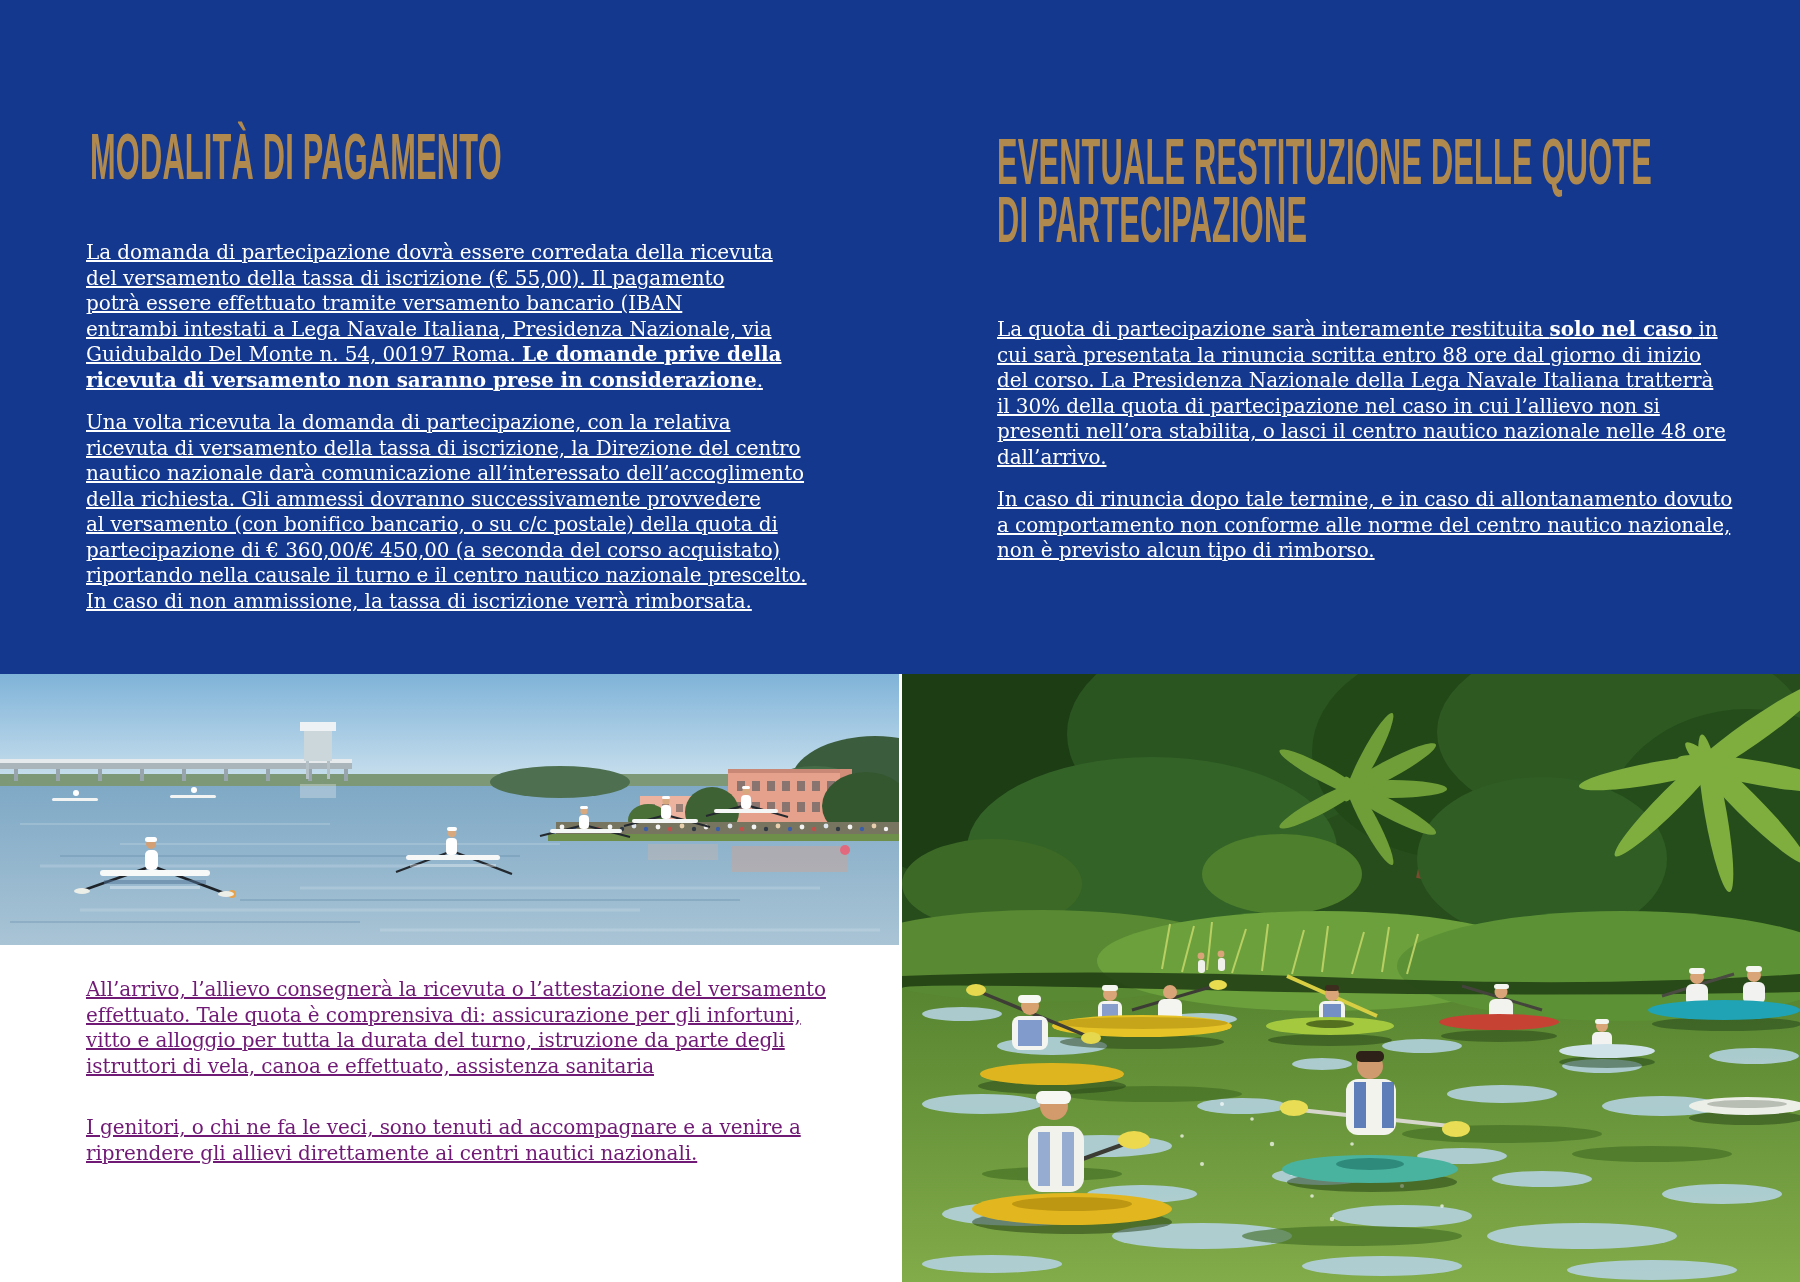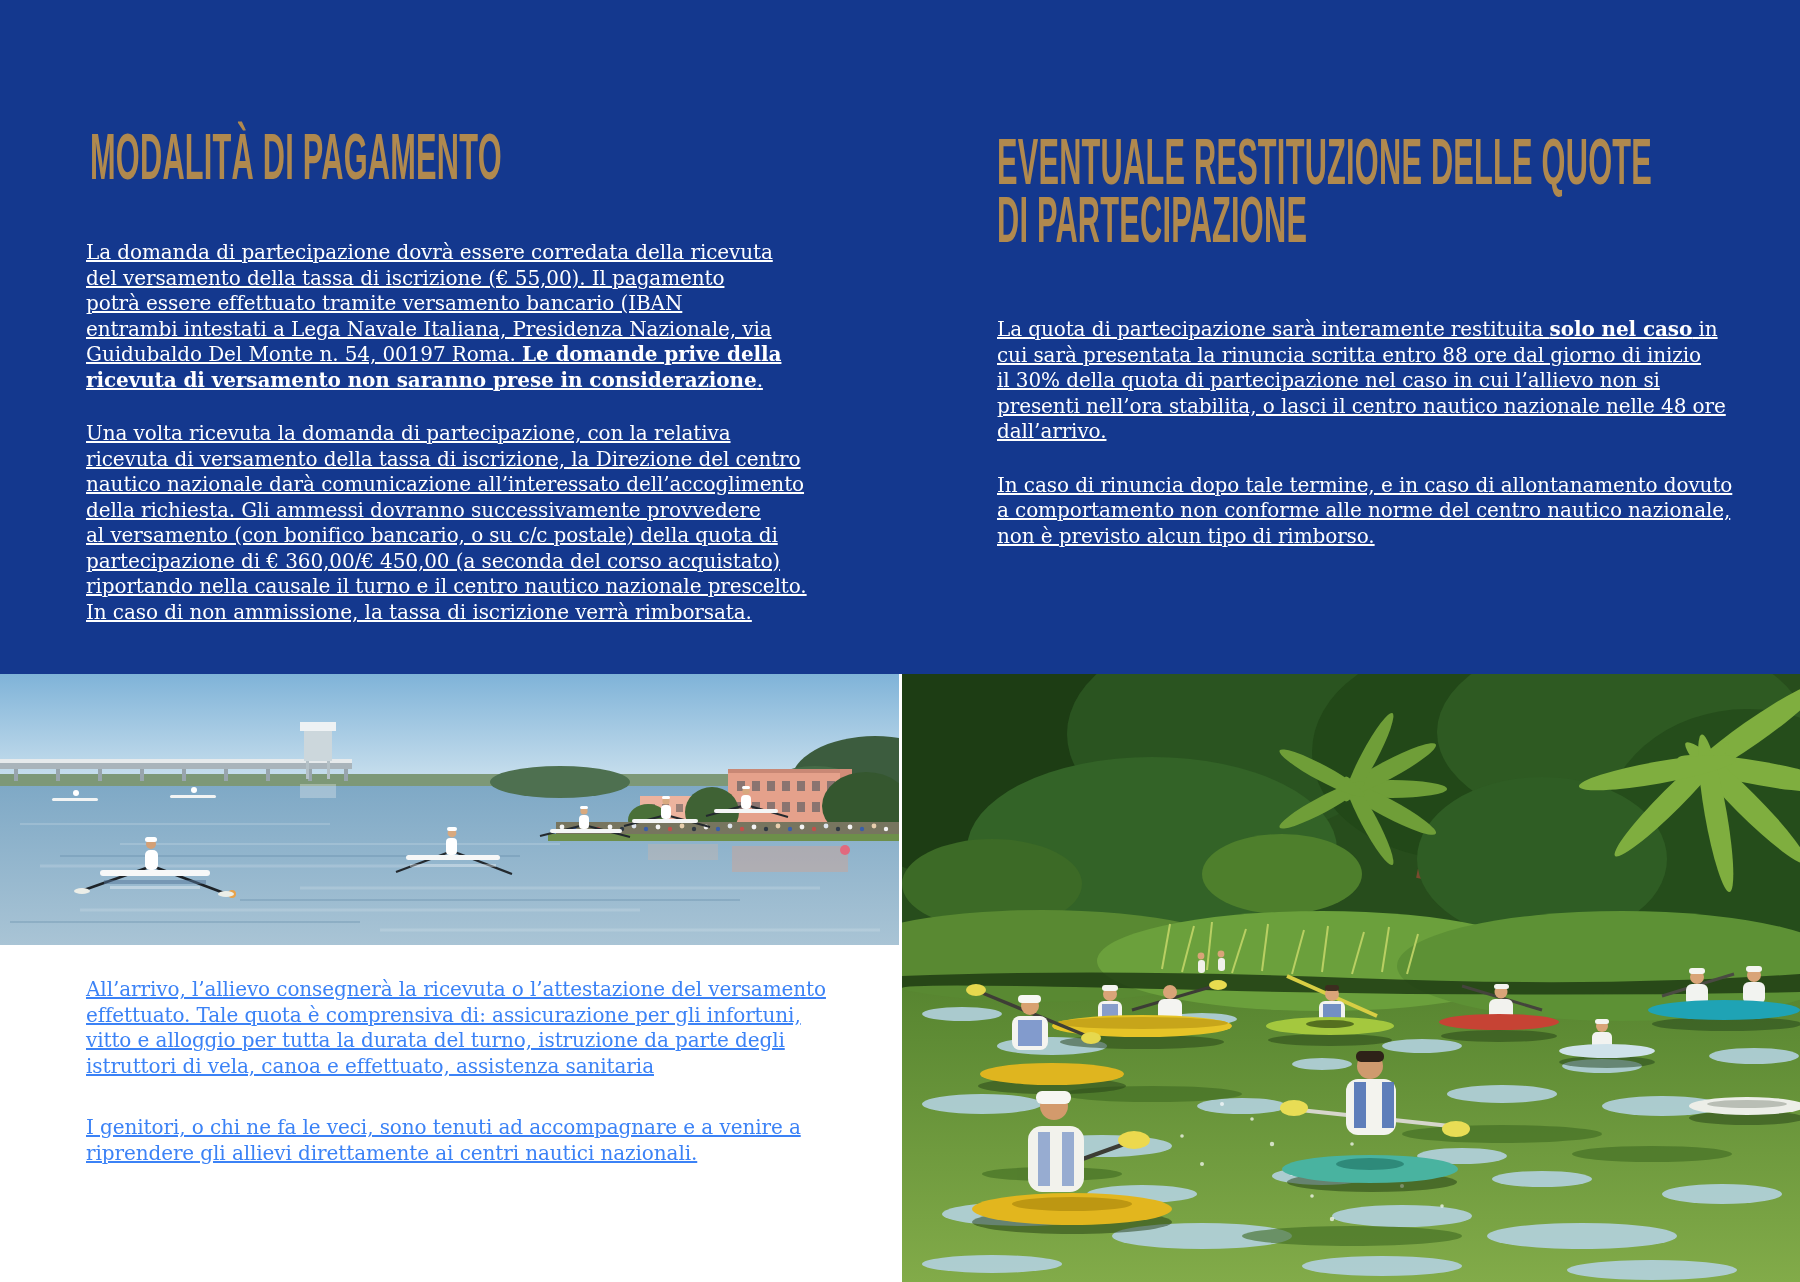--- a/index.html
+++ b/index.html
@@ -4,22 +4,22 @@
 <style>
   html,body{margin:0;padding:0;}
   body{width:1800px;height:1282px;position:relative;overflow:hidden;background:#ffffff;font-family:"DejaVu Serif",serif;}
   .panel{position:absolute;left:0;top:0;width:1800px;height:674px;background:#14388e;}
   .heading{position:absolute;margin:0;color:#b0894e;font-family:"Liberation Sans",sans-serif;font-weight:700;font-size:64px;line-height:58px;letter-spacing:0.5px;white-space:nowrap;transform:scaleX(0.48);transform-origin:0 0;}
   #h-left{left:90px;top:128px;}
   #h-right{left:997px;top:133px;}
   .body-block{position:absolute;color:#ffffff;font-size:20px;line-height:25.5px;letter-spacing:-0.1px;}
   #body-left{left:86px;top:240px;}
   #body-right{left:997px;top:317px;}
-  #bottom-text{left:86px;top:977px;color:#3b82f6;}
-  .para + .para{margin-top:28px;}
+  #bottom-text{left:86px;top:977px;color:#701a75;}
+  .para + .para{margin-top:17px;}
   #bottom-text .para + .para{margin-top:36px;}
   .tline{white-space:pre;text-decoration:underline;}
   .b{font-weight:bold;}
   .photo{position:absolute;overflow:hidden;}
   #photo-left{left:0;top:674px;width:899px;height:271px;}
   #photo-right{left:902px;top:674px;width:898px;height:608px;}
   svg{display:block;}
 </style>
 </head>
 <body>
@@ -48,20 +48,21 @@
       <div class="tline"><span>partecipazione di € 360,00/€ 450,00 (a seconda del corso acquistato)</span></div>
       <div class="tline"><span>riportando nella causale il turno e il centro nautico nazionale prescelto.</span></div>
       <div class="tline"><span>In caso di non ammissione, la tassa di iscrizione verrà rimborsata.</span></div>
     </div>
 </div>
 
 <div id="body-right" class="body-block">
   <div class="para">
       <div class="tline"><span>La quota di partecipazione sarà interamente restituita </span><span class="b">solo nel caso</span><span> in</span></div>
       <div class="tline"><span>cui sarà presentata la rinuncia scritta entro 88 ore dal giorno di inizio</span></div>
+      <div class="tline"><span>del corso. La Presidenza Nazionale della Lega Navale Italiana tratterrà</span></div>
       <div class="tline"><span>il 30% della quota di partecipazione nel caso in cui l’allievo non si</span></div>
       <div class="tline"><span>presenti nell’ora stabilita, o lasci il centro nautico nazionale nelle 48 ore</span></div>
       <div class="tline"><span>dall’arrivo.</span></div>
     </div>
   <div class="para">
       <div class="tline"><span>In caso di rinuncia dopo tale termine, e in caso di allontanamento dovuto</span></div>
       <div class="tline"><span>a comportamento non conforme alle norme del centro nautico nazionale,</span></div>
       <div class="tline"><span>non è previsto alcun tipo di rimborso.</span></div>
     </div>
 </div>

